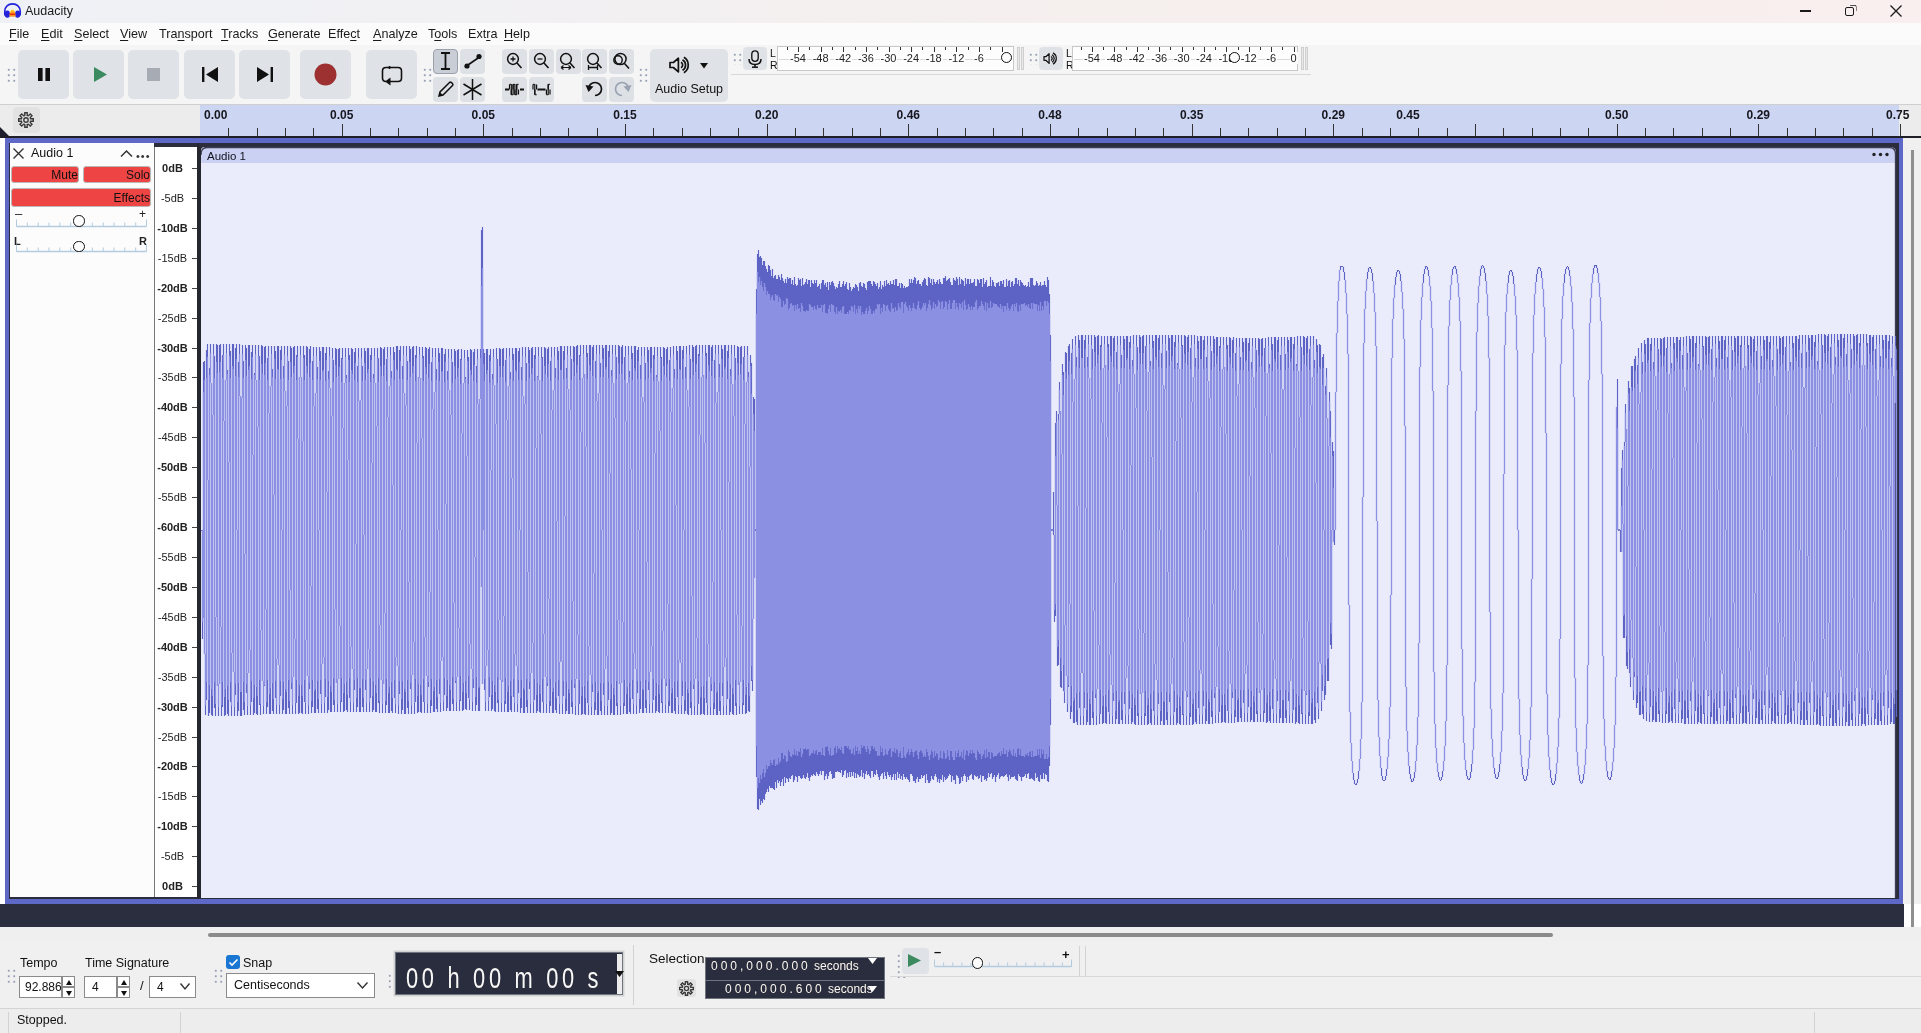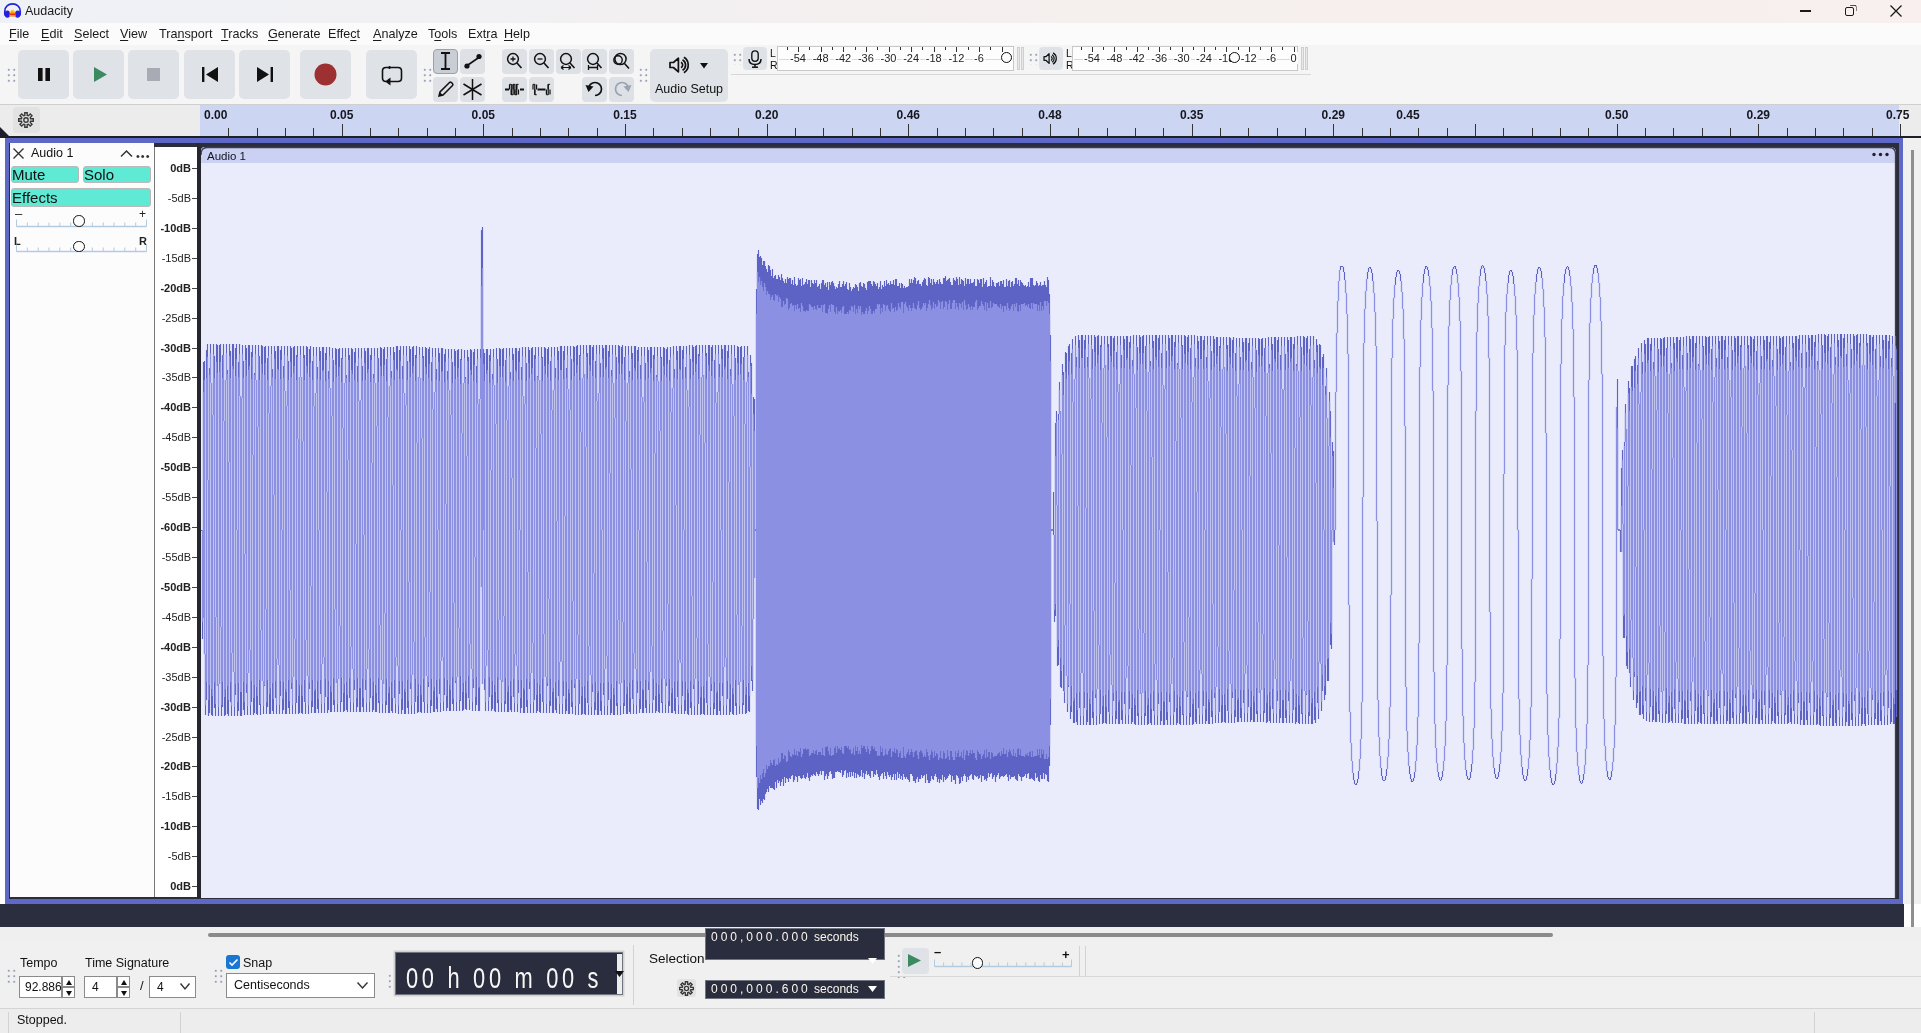--- a/index.html
+++ b/index.html
@@ -2,24 +2,24 @@
 <html><head><meta charset="utf-8"><style>
 *{margin:0;padding:0;box-sizing:border-box}
 html,body{width:1921px;height:1033px;overflow:hidden;font-family:"Liberation Sans",sans-serif;background:#fff;position:relative}
 .abs{position:absolute}
 .grip{position:absolute;width:11px;background-image:radial-gradient(circle,#979eb2 1.15px,rgba(0,0,0,0) 1.3px);background-size:5.5px 5.5px;background-position:1px 1px}
 .btn{position:absolute;background:#dfe2e6;border-radius:5px}
 .tbtn{position:absolute;width:25px;height:25px;background:#dde0e5;border-radius:4px}
 svg{position:absolute;overflow:visible}
 .mlbl{position:absolute;top:24px;height:21px;line-height:21px;font-size:12.6px;color:#1a1a1a}
 .mlbl u{text-decoration-thickness:1px;text-underline-offset:2px}
-.dblbl{position:absolute;right:8px;font-size:11px;color:#222;height:12px;line-height:12px;text-align:right}
+.dblbl{position:absolute;right:8px;font-size:11px;color:#222;height:12px;line-height:12px;text-align:center}
 .rlbl{position:absolute;top:108px;font-size:12px;font-weight:bold;color:#16161e}
 .rtick{position:absolute;background:#333;width:1px}
-.panelbtn{position:absolute;background:#5eead4;border:1px solid #b9b9b9;border-radius:3px;font-size:15px;color:#111;text-align:left}
+.panelbtn{position:absolute;background:#ef4444;border:1px solid #b9b9b9;border-radius:3px;font-size:12px;color:#111;text-align:right}
 .spin{position:absolute;background:#fff;border:1px solid #8a8a8a;font-size:12px;color:#111}
 .darkbox{position:absolute;background:#2a2d3d;border:1px solid #70747f;color:#fcf7ef}
 .thumb{position:absolute;width:11.5px;height:11.5px;border-radius:50%;background:#fdfdfd;border:1.5px solid #111}
 .sep{position:absolute;width:1px;background:#d2d2d2}
 </style></head><body>
 
 <div class="abs" style="left:0;top:0;width:1921px;height:23px;background:linear-gradient(90deg,#eef1f6,#f5efee 55%,#f8efee)"></div>
 <svg style="left:4px;top:3px" width="17" height="17" viewBox="0 0 17 17">
  <path d="M2.2 12.5 Q0.8 12.5 0.8 10.5 L0.8 8.5 Q0.8 4.7 3 2.8 Q5.2 0.8 8.5 0.8 Q11.8 0.8 14 2.8 Q16.2 4.7 16.2 8.5 L16.2 10.5 Q16.2 12.5 14.8 12.5 Z" fill="none" stroke="#2222dd" stroke-width="1.7"></path>
  <ellipse cx="3.4" cy="11.2" rx="2.6" ry="3.6" fill="#2222dd"></ellipse>
@@ -532,25 +532,25 @@
 <svg style="left:615px;top:971px" width="9" height="6">
     <path d="M0 0 H9 L4.5 6 Z" fill="#111"></path>
   </svg>
 <div class="sep" style="left:633px;top:945px;height:60px"></div>
 <div class="abs" style="left:649px;top:951px;font-size:13.5px;color:#111">Selection</div>
 <div class="abs" style="left:677px;top:979px;width:19px;height:18px;background:#e2e2e3;border-radius:3px"></div>
 <svg style="left:679px;top:980.5px" width="15" height="15">
     <path d="M14.3 6.4L14.3 8.6L11.8 8.7L11.4 9.8L13.1 11.5L11.5 13.1L9.8 11.4L8.7 11.8L8.6 14.3L6.4 14.3L6.3 11.8L5.2 11.4L3.5 13.1L1.9 11.5L3.6 9.8L3.2 8.7L0.7 8.6L0.7 6.4L3.2 6.3L3.6 5.2L1.9 3.5L3.5 1.9L5.2 3.6L6.3 3.2L6.4 0.7L8.6 0.7L8.7 3.2L9.8 3.6L11.5 1.9L13.1 3.5L11.4 5.2L11.8 6.3Z" fill="none" stroke="#3a3a3a" stroke-width="1.4"></path>
     <circle cx="7.5" cy="7.5" r="2.1" fill="none" stroke="#3a3a3a" stroke-width="1.4"></circle>
   </svg>
-<div class="darkbox" style="left:705px;top:928px;width:180px;height:32px;font-size:12px;line-height:17px"><span style="letter-spacing:3px;padding-left:5px">000,000.000</span> seconds</div>
+<div class="darkbox" style="left:705px;top:957px;width:180px;height:32px;font-size:12px;line-height:17px"><span style="letter-spacing:3px;padding-left:5px">000,000.000</span> seconds</div>
 <svg style="left:868px;top:958px" width="9" height="6">
     <path d="M0 0 H9 L4.5 6 Z" fill="#fff"></path>
   </svg>
-<div class="darkbox" style="left:705px;top:979.5px;width:180px;height:19px;font-size:12px;line-height:17px"><span style="letter-spacing:3px;padding-left:5px">000,000.600</span> seconds</div>
+<div class="darkbox" style="left:705px;top:979.5px;width:180px;height:19px;font-size:12px;line-height:17px"><span style="letter-spacing:3px;padding-left:19px">000,000.600</span> seconds</div>
 <svg style="left:868px;top:986px" width="9" height="6">
     <path d="M0 0 H9 L4.5 6 Z" fill="#fff"></path>
   </svg>
 <div class="grip" style="left:895px;top:952px;height:26px"></div>
 <div class="abs" style="left:901.5px;top:947.5px;width:27px;height:26px;background:#dfe2e6;border-radius:4px"></div>
 <svg style="left:908px;top:954px" width="13" height="13">
     <path d="M0 0 L13 6.5 L0 13 Z" fill="#3c8a60"></path>
   </svg>
 <div class="abs" style="left:934px;top:944px;font-size:13px;font-weight:bold;color:#111">–</div>
 <div class="abs" style="left:1062px;top:947px;font-size:13px;font-weight:bold;color:#111">+</div>

